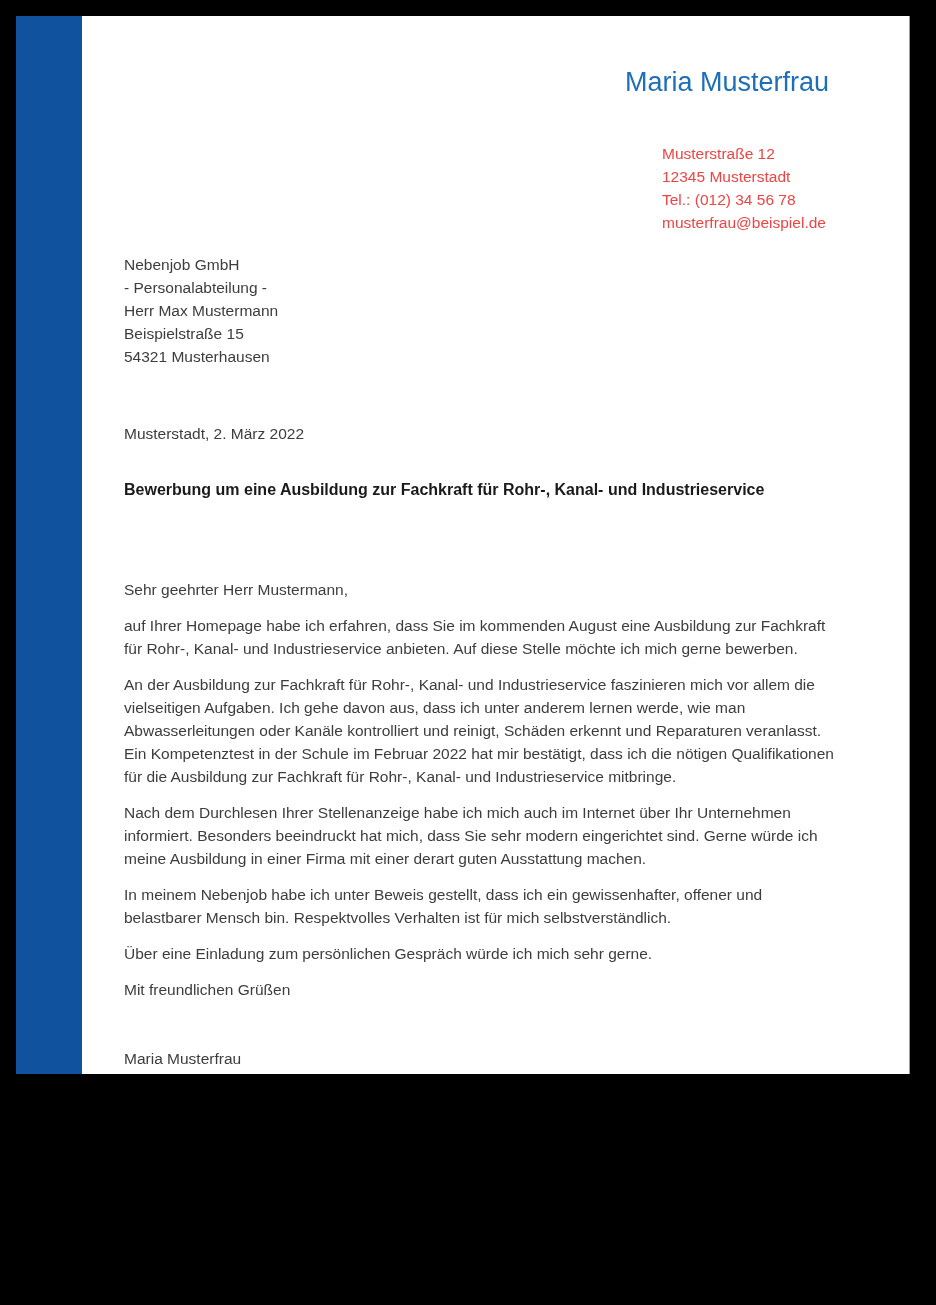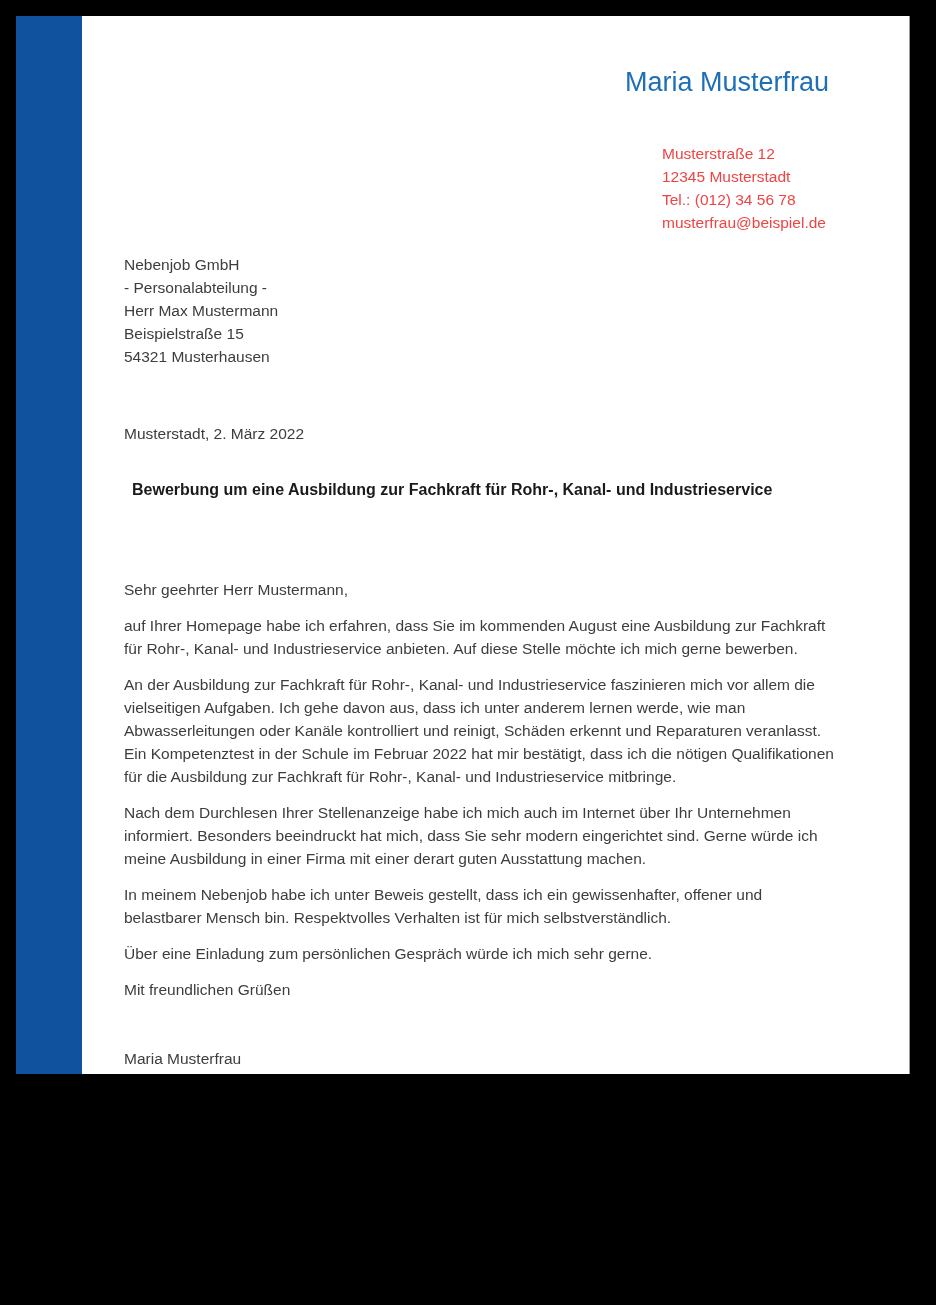--- a/index.html
+++ b/index.html
@@ -55,21 +55,20 @@
     width: 701px; text-align: left;
     font-size: 15.5px; line-height: 23px;
     color: #3d3d3d;
   }
   .subject {
     position: absolute; left: 108px; top: 463px;
     width: 720px;
     font-size: 16px; line-height: 22px;
     font-weight: 700;
     color: #1a1a1a;
-    margin-left: 8px;
   }
   .body-text {
     position: absolute; left: 108px; top: 526px;
     width: 712px;
     font-size: 15.5px; line-height: 23px;
     color: #3d3d3d;
     margin-top: 36px;
   }
   .body-text p { margin: 0 0 13px 0; }
   .body-text p.closing { margin-bottom: 0; }

